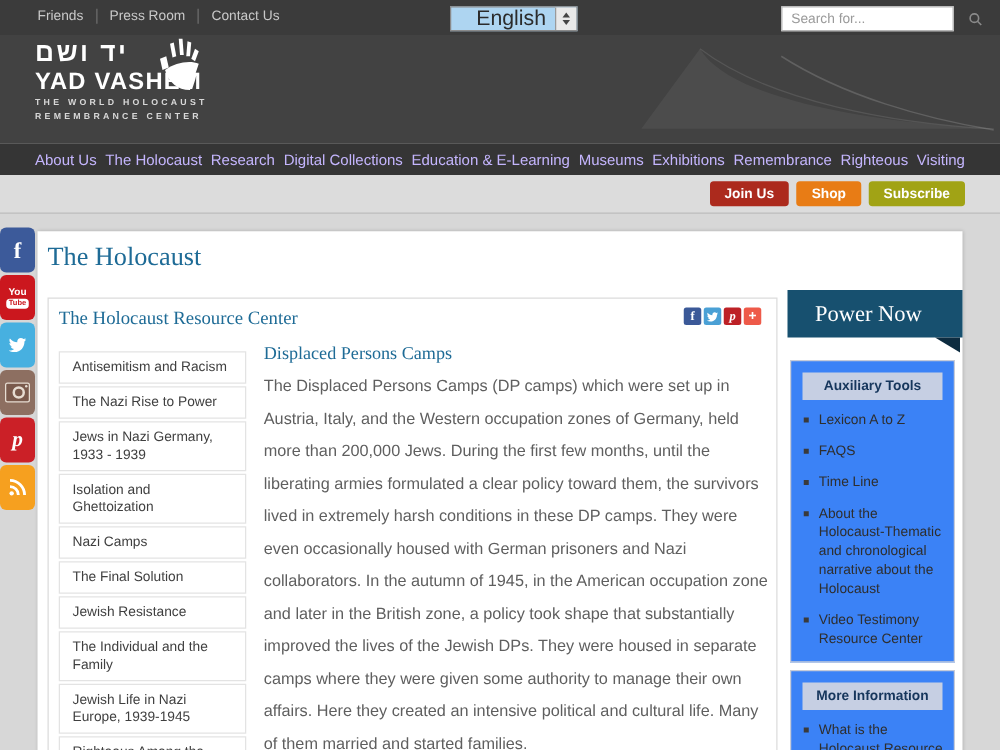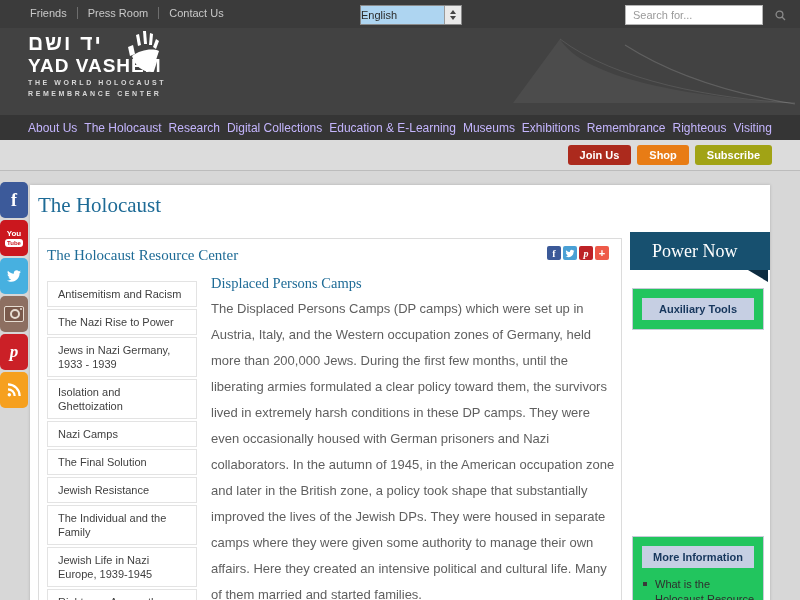--- a/index.html
+++ b/index.html
@@ -6,21 +6,21 @@
   body{width:800px;height:600px;font-family:"Liberation Sans",sans-serif;background:#d7d7d7;}
   .screen{position:relative;width:800px;height:600px;overflow:hidden;background:#d7d7d7;}
 
   
   .topbar{position:absolute;left:0;top:0;width:800px;height:28px;background:#3b3b3b;}
   .top-links{position:absolute;left:30px;top:7px;font-size:11px;color:#c9c9c9;}
   .top-links a{color:#c9c9c9;text-decoration:none;padding:0 10px;border-right:1px solid #6e6e6e;cursor:pointer;}
   .top-links a:first-child{padding-left:0;}
   .top-links a:last-child{border-right:none;}
   .lang-select{position:absolute;left:360px;top:5px;width:100px;height:18px;display:flex;border:1px solid #8a8a8a;background:#aed5f1;cursor:pointer;}
-  .lang-select .lang-label{flex:1;font-size:11px;color:#2b2b2b;line-height:18px;padding-left:0;}
+  .lang-select .lang-label{flex:1;font-size:17px;color:#2b2b2b;line-height:18px;padding-left:20px;}
   .lang-select .spin{width:16px;background:#e9e9e9;border-left:1px solid #9a9a9a;display:flex;flex-direction:column;align-items:center;justify-content:center;gap:2px;}
   .tri-up{width:0;height:0;border-left:3px solid transparent;border-right:3px solid transparent;border-bottom:4px solid #444;}
   .tri-dn{width:0;height:0;border-left:3px solid transparent;border-right:3px solid transparent;border-top:4px solid #444;}
   .searchbox{position:absolute;left:625px;top:5px;width:136px;height:18px;background:#fff;border:1px solid #b5b5b5;display:flex;align-items:center;}
   .searchbox input{flex:1;border:none;outline:none;font-size:11px;color:#444;padding:0 0 0 7px;background:transparent;font-family:"Liberation Sans",sans-serif;}
   .searchbox input::placeholder{color:#9a9a9a;}
   .searchbox .mag{width:18px;display:flex;align-items:center;justify-content:center;cursor:pointer;}
 
   
   .header{position:absolute;left:0;top:28px;width:800px;height:87px;background:#424242;overflow:hidden;}
@@ -76,21 +76,21 @@
   .menu{position:absolute;left:8px;top:42px;width:150px;}
   .menu-item{background:#fff;border:1px solid #e3e3e3;margin-bottom:2px;padding:5px 10px;font-size:11px;line-height:14px;color:#3f3f3f;cursor:pointer;}
 
   .article{position:absolute;left:172px;top:36px;width:410px;}
   .article h3{margin:0 0 4px 0;font-family:"Liberation Serif",serif;font-weight:normal;font-size:14.5px;color:#1e6b96;}
   .article p{margin:0 0 22px 0;font-size:13px;line-height:26px;color:#5f5f5f;}
 
   
   .donate{position:absolute;left:600px;top:47px;width:140px;height:38px;background:#17506f;color:#fff;font-family:"Liberation Serif",serif;font-size:18px;line-height:38px;padding-left:22px;box-sizing:border-box;cursor:pointer;}
   .donate-fold{position:absolute;left:718px;top:85px;width:0;height:0;border-top:12px solid #0d2c40;border-left:20px solid transparent;}
-  .railbox{position:absolute;left:602px;width:132px;background:#22c55e;border:1px solid #c6cbd8;box-sizing:border-box;}
+  .railbox{position:absolute;left:602px;width:132px;background:#3b82f6;border:1px solid #c6cbd8;box-sizing:border-box;}
   .railbox.aux{top:103px;}
   .railbox.more{top:351px;height:120px;}
   .railbox .rb-head{margin:9px;background:#c6cfe3;color:#16365c;font-size:11px;font-weight:bold;text-align:center;padding:5px 2px;cursor:default;}
   .railbox ul{list-style:none;margin:4px 8px 10px 8px;padding:0;}
   .railbox li{position:relative;padding-left:14px;margin-bottom:10px;font-size:11px;line-height:15px;color:#2e2e2e;cursor:pointer;}
   .railbox li::before{content:"";position:absolute;left:2px;top:5px;width:4px;height:4px;background:#3a3a3a;}
 </style>
 </head>
 <body>
 
@@ -225,20 +225,27 @@
           <p>The Displaced Persons Camps (DP camps) which were set up in Austria, Italy, and the Western occupation zones of Germany, held more than 200,000 Jews. During the first few months, until the liberating armies formulated a clear policy toward them, the survivors lived in extremely harsh conditions in these DP camps. They were even occasionally housed with German prisoners and Nazi collaborators. In the autumn of 1945, in the American occupation zone and later in the British zone, a policy took shape that substantially improved the lives of the Jewish DPs. They were housed in separate camps where they were given some authority to manage their own affairs. Here they created an intensive political and cultural life. Many of them married and started families.</p>
 
         </div>
       </div>
 
       <div class="donate">Power Now</div>
       <div class="donate-fold"></div>
 
       <div class="railbox aux">
         <div class="rb-head">Auxiliary Tools</div>
+        <ul>
+          <li>Lexicon A to Z</li>
+          <li>FAQS</li>
+          <li>Time Line</li>
+          <li>About the Holocaust-Thematic and chronological narrative about the Holocaust</li>
+          <li>Video Testimony Resource Center</li>
+        </ul>
       </div>
 
       <div class="railbox more">
         <div class="rb-head">More Information</div>
         <ul>
           <li>What is the Holocaust Resource Center?</li>
 
         </ul>
       </div>
     </div>

